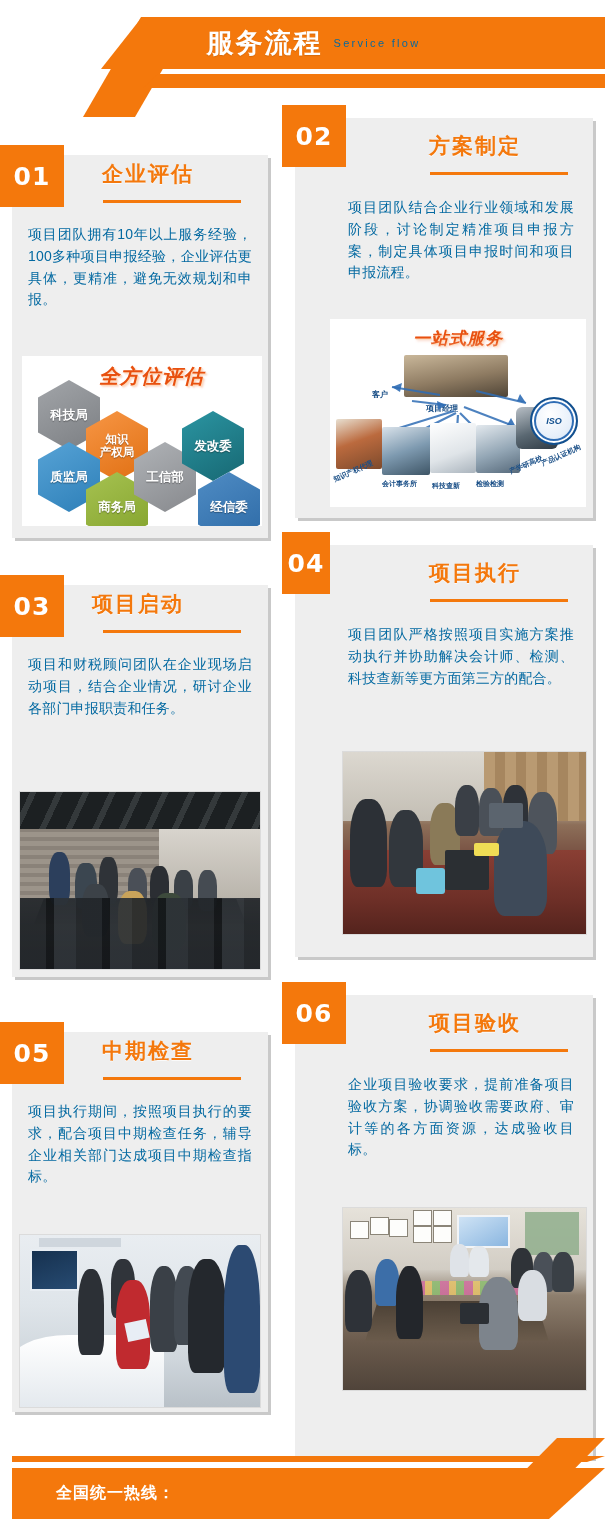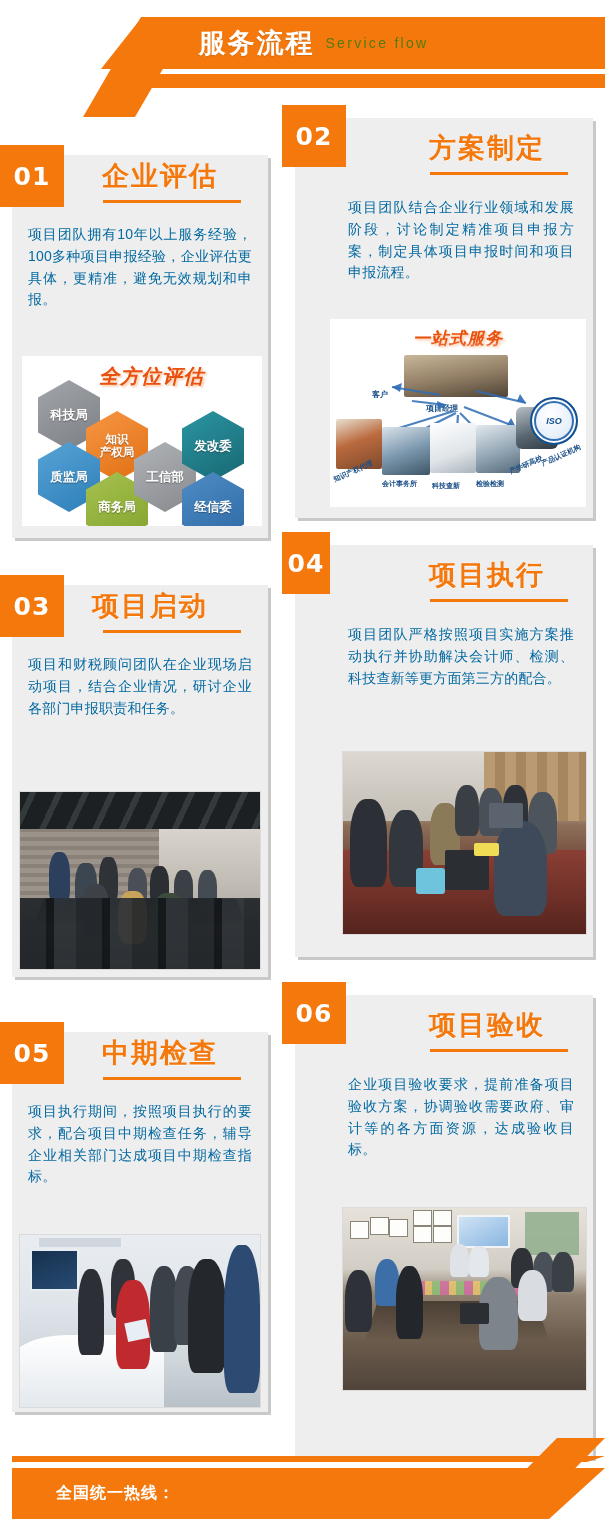--- a/index.html
+++ b/index.html
@@ -31,36 +31,36 @@
   .hdr-titles{
     position:absolute;left:0;top:17px;width:605px;height:52px;
     display:flex;align-items:center;justify-content:center;
     gap:11px;padding-left:22px;box-sizing:border-box;
   }
   .hdr-cn{
     color:#ffffff;font-size:27px;font-weight:bold;letter-spacing:2px;
     line-height:1;text-shadow:0 1px 1px rgba(0,0,0,.12);
   }
   .hdr-en{
-    color:#4d7c0f;font-size:14px;letter-spacing:2.3px;line-height:1;
+    color:#0369a1;font-size:11px;letter-spacing:2.3px;line-height:1;
     font-weight:400;opacity:.97;
   }
 
   
   .card{position:absolute;background:#EEEEEE;
         box-shadow:3px 3px 0 0 #C9C9C9;}
   .card-inner{position:relative;width:100%;height:100%;}
   .badge{
     position:absolute;background:#F4780C;color:#fff;
     font-size:25px;font-weight:bold;letter-spacing:1px;
     display:flex;align-items:center;justify-content:center;
     font-family:"DejaVu Sans",sans-serif;
   }
   .card-title{
-    position:absolute;color:#F4780C;font-weight:bold;font-size:27px;
+    position:absolute;color:#F4780C;font-weight:bold;font-size:21px;
     letter-spacing:2px;line-height:1;white-space:nowrap;
     text-shadow:0 1px 0 rgba(255,255,255,.7);
   }
   .title-rule{position:absolute;height:3px;background:#F4780C;}
   .card-body{
     position:absolute;color:#0369a1;font-size:14px;line-height:1.56;
     letter-spacing:.2px;text-align:justify;font-weight:500;
   }
 
   
@@ -210,21 +210,21 @@
           <div class="hex sm" style="left:64px;top:55px;background:linear-gradient(150deg,#f79645,#e06f12);line-height:1.15;">知识<br>产权局</div>
 
           <div class="hex" style="left:16px;top:86px;background:linear-gradient(150deg,#57a3d6,#2d7fb8);">质监局</div>
 
           <div class="hex" style="left:64px;top:116px;background:linear-gradient(150deg,#a6c251,#83a22c);">商务局</div>
 
           <div class="hex" style="left:112px;top:86px;background:linear-gradient(150deg,#b0b3b7,#87898d);">工信部</div>
 
           <div class="hex" style="left:160px;top:55px;background:linear-gradient(150deg,#2b95a2,#176873);">发改委</div>
 
-          <div class="hex" style="left:160px;top:116px;background:linear-gradient(150deg,#4f8cc4,#2d6aa6);">经信委</div>
+          <div class="hex" style="left:176px;top:116px;background:linear-gradient(150deg,#4f8cc4,#2d6aa6);">经信委</div>
         </div>
       </div>
     </div>
   </div>
 
   <div class="card" style="left:295px;top:118px;width:298px;height:400px;">
     <div class="card-inner">
       <div class="badge" style="left:-13px;top:-13px;width:64px;height:62px;">02</div>
       <div class="card-title" style="left:134px;top:17px;">方案制定</div>
       <div class="title-rule" style="left:135px;top:54px;width:138px;"></div>

